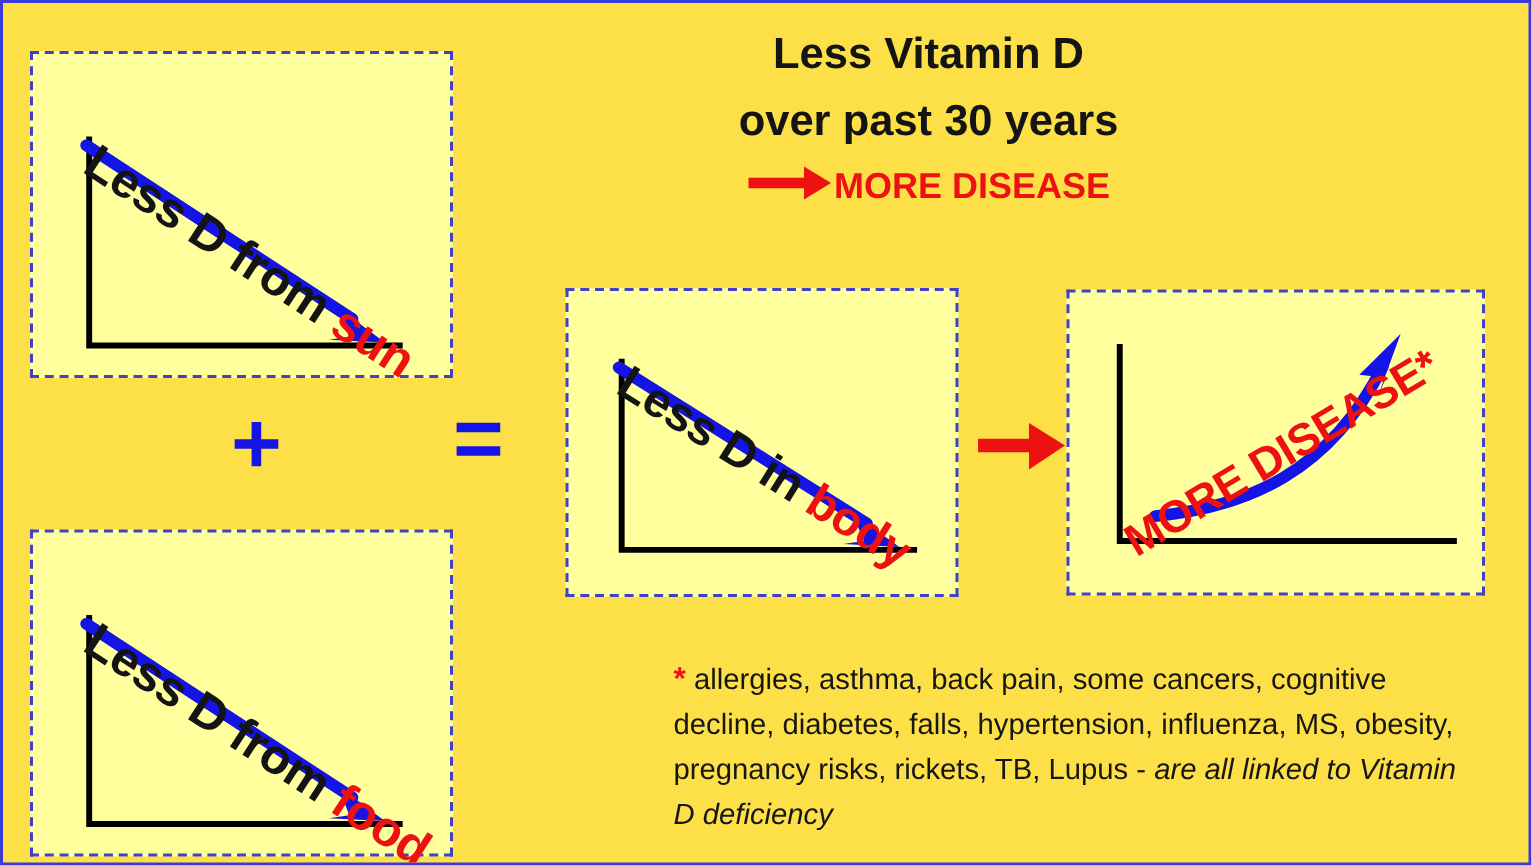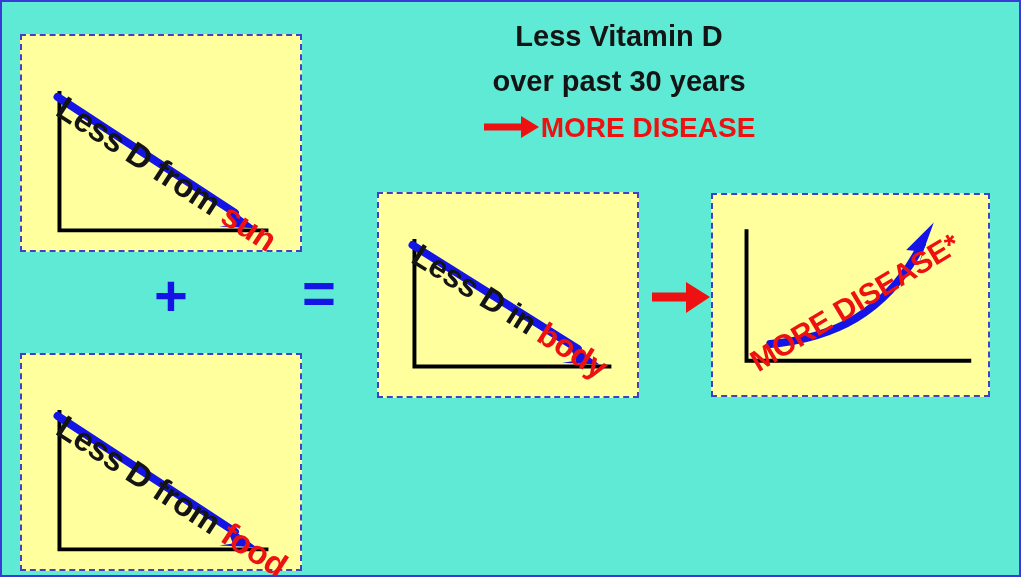--- a/index.html
+++ b/index.html
@@ -4,21 +4,21 @@
 <style>
   html, body {
     margin: 0;
     padding: 0;
     background: #ffffff;
   }
   #page {
     position: relative;
     width: 1021px;
     height: 577px;
-    background: #5eead4;
+    background: #fde047;
     border: 2px solid #3a3ad6;
     box-sizing: border-box;
     overflow: hidden;
     font-family: "Liberation Sans", sans-serif;
   }
 
   
   .panel {
     position: absolute;
     background: #ffff9e;
@@ -57,21 +57,21 @@
     width: 470px;
     text-align: center;
     color: #141414;
     font-weight: bold;
     font-size: 29px;
     line-height: 1.55;
   }
   #headline .line3 {
     display: block;
     margin-top: 2px;
-    font-size: 28px;
+    font-size: 24px;
   }
   #headline .disease-txt { color: #ee1111; }
   #arrow-inline {
     display: inline-block;
     vertical-align: -3px;
     margin-right: 2px;
   }
 
   
   .op {
@@ -174,14 +174,17 @@
   <div class="op" id="op-plus">+</div>
   <div class="op" id="op-equal">=</div>
 
   <div id="op-arrow-red">
     <svg width="62" height="46" viewBox="0 0 62 46" aria-hidden="true">
       <line x1="2" y1="23" x2="40" y2="23" stroke="#ee1111" stroke-width="9"></line>
       <polygon points="36,8 60,23 36,39" fill="#ee1111"></polygon>
     </svg>
   </div>
 
+  <div id="footnote">
+    <span class="star">*</span><span> allergies, asthma, back pain, some cancers, cognitive decline, diabetes, falls, hypertension, influenza, MS, obesity, pregnancy risks, rickets, TB, Lupus - </span><span class="ital">are all linked to Vitamin D deficiency</span>
+  </div>
 
 </div>
 
 </body></html>

